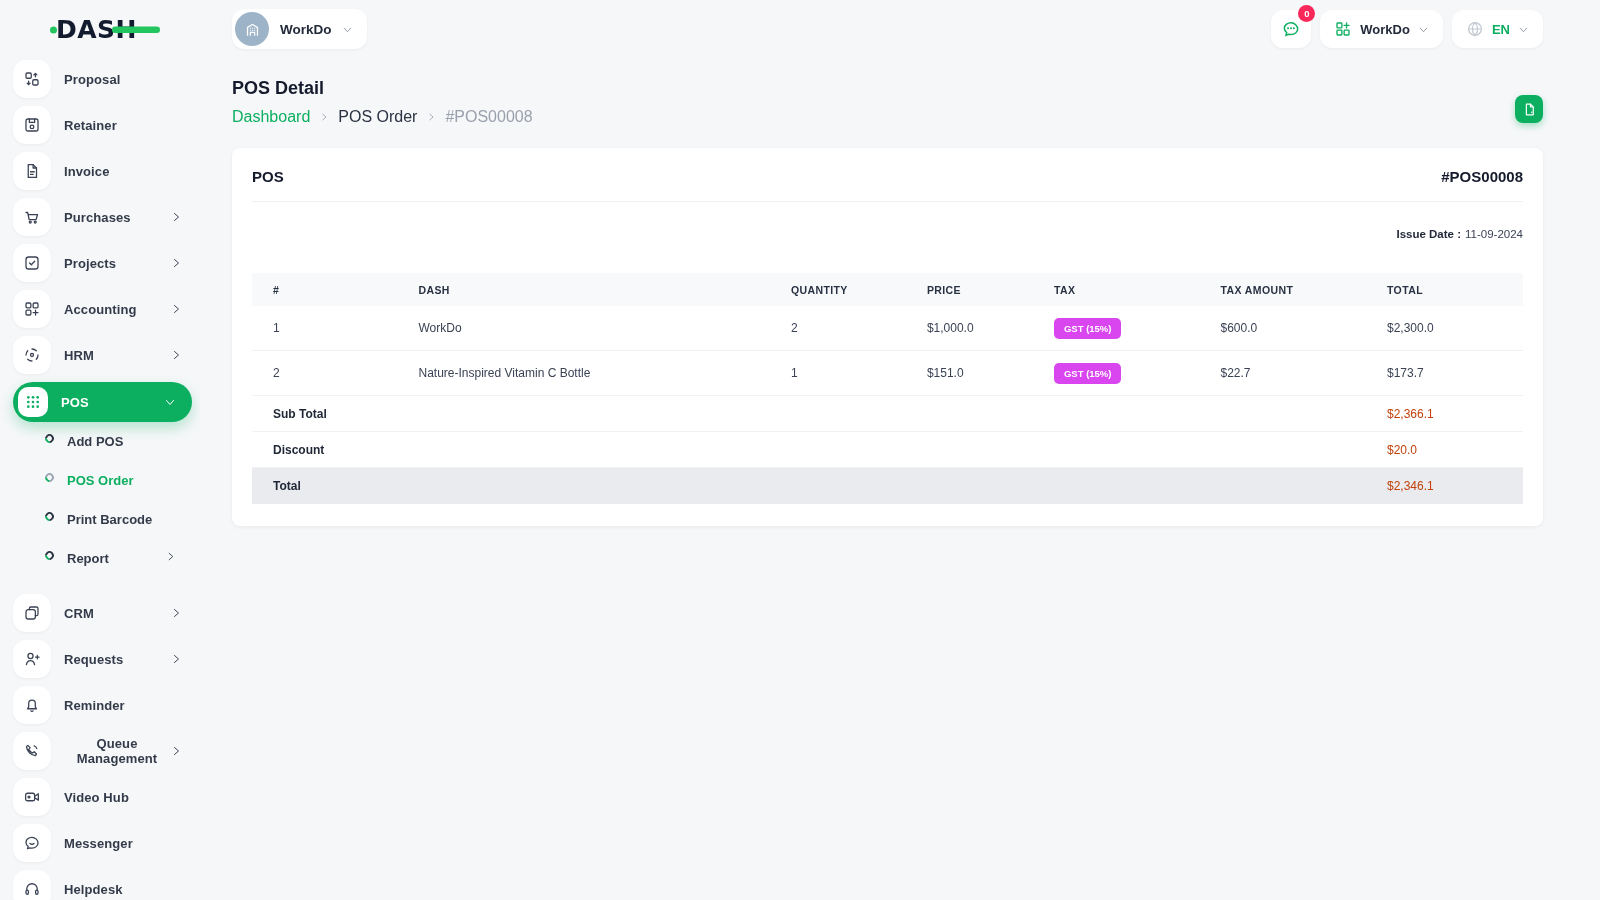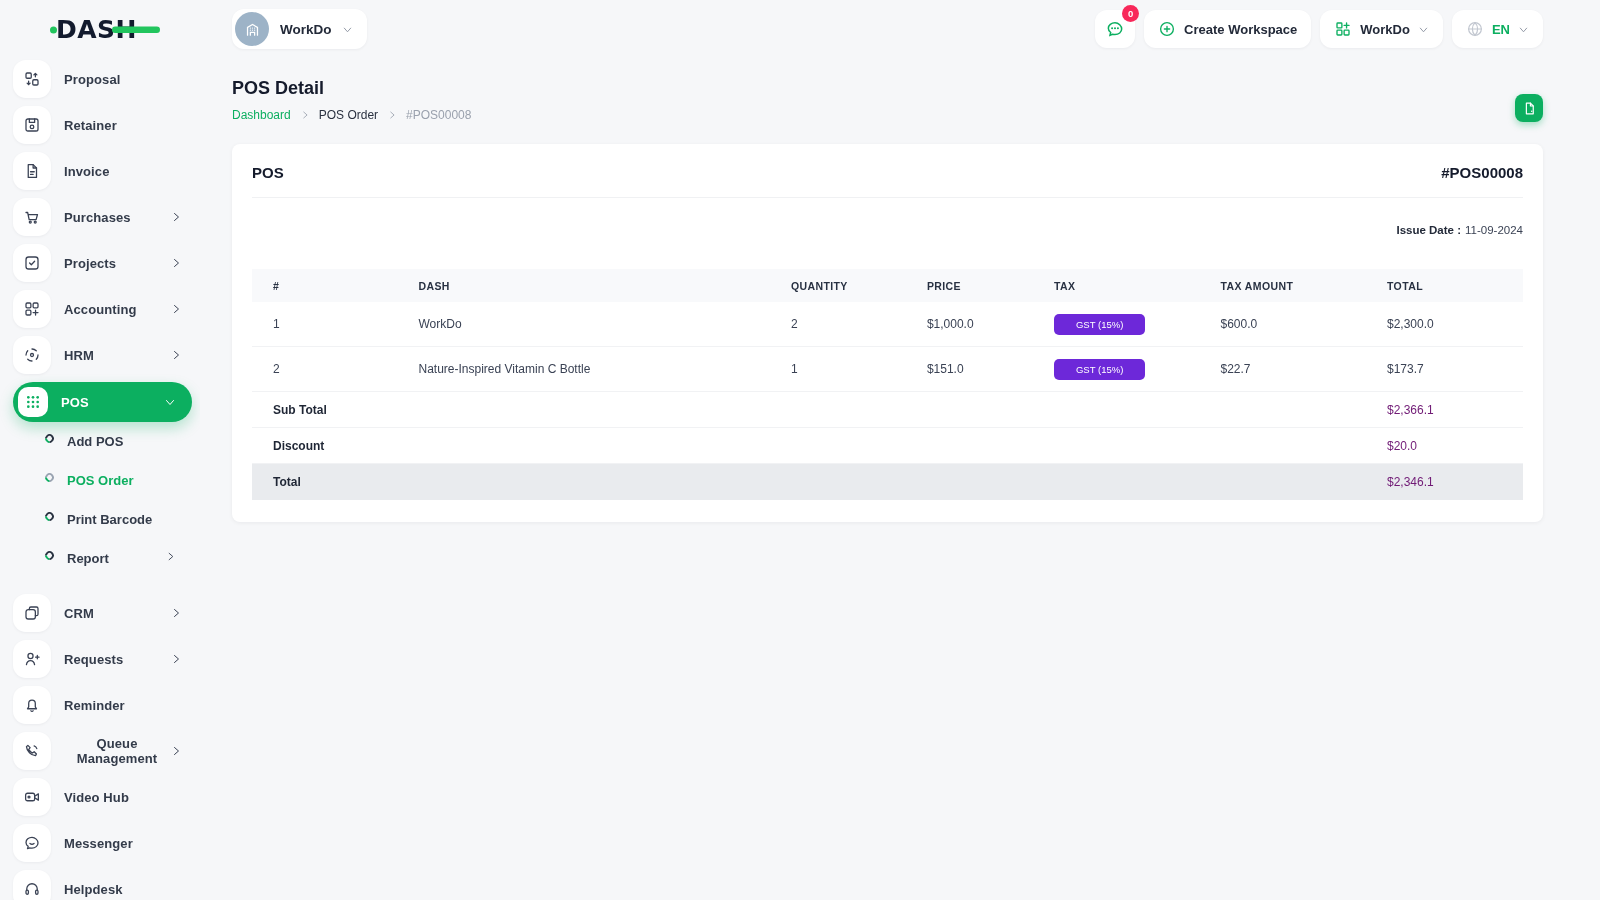--- a/index.html
+++ b/index.html
@@ -61,23 +61,23 @@
     font-size:13px; font-weight:600; color:#232a39; gap:8px;
   }
   .tb-iconbtn { width:40px; padding:0; justify-content:center; position:relative; }
   .badge-dot {
     position:absolute; top:-5px; right:-4px; min-width:17px; height:17px; border-radius:9px;
     background:#f8285a; color:#fff; font-size:9.5px; font-weight:700;
     display:flex; align-items:center; justify-content:center; padding:0 4px;
   }
   .lang-txt { color:#0caf60; font-weight:700; }
 
-  .page-head { display:flex; align-items:flex-end; margin-top:20px; }
+  .page-head { display:flex; align-items:center; margin-top:20px; }
   .page-title { font-size:18px; font-weight:700; color:#151b2c; }
-  .breadcrumb { display:flex; align-items:center; gap:9px; margin-top:9px; font-size:12px; }
+  .breadcrumb { display:flex; align-items:center; gap:9px; margin-top:9px; font-size:16px; }
   .bc-link { color:#0caf60; cursor:pointer; }
   .bc-current { color:#2a3140; cursor:pointer; }
   .bc-muted { color:#9aa1ad; }
   .export-btn {
     margin-left:auto; margin-top:14px; width:28px; height:28px; border-radius:8px; background:#0caf60;
     display:flex; align-items:center; justify-content:center; cursor:pointer; border:none;
     box-shadow:0 3px 7px rgba(12,175,96,.35);
   }
 
   .card {
@@ -91,26 +91,26 @@
   .card-divider { border-top:1px solid #f0f1f3; margin-top:16px; }
   .issue-row { display:flex; justify-content:flex-end; margin-top:26px; font-size:11.5px; color:#3a4254; }
   .issue-label { font-weight:700; margin-right:4px; color:#232a39; }
 
   .tbl { margin-top:33px; font-size:12px; }
   .trow { display:grid; grid-template-columns:13.1% 29.3% 10.7% 10% 13.1% 13.1% 10.7%; align-items:center; }
   .trow > div:first-child { padding-left:21px; }
   .thead { background:#f8f9fb; height:33px; font-size:10.5px; font-weight:700; color:#283142; letter-spacing:.4px; }
   .tbody-row { height:45px; border-bottom:1px solid #f1f2f4; color:#3a4254; }
   .tax-badge {
-    display:inline-block; background:#6d28d9; color:#fff; font-size:9.5px; font-weight:400;
-    padding:5px 22px; border-radius:5px;
+    display:inline-block; background:#d946ef; color:#fff; font-size:9.5px; font-weight:700;
+    padding:5px 10px; border-radius:5px;
   }
   .sum-row { height:36px; border-bottom:1px solid #f1f2f4; }
   .sum-label { font-weight:700; color:#1f2635; }
-  .sum-val { color:#701a75; }
+  .sum-val { color:#c2410c; }
   .sum-row.total { background:#e9ebee; border-bottom:none; }
 </style>
 </head>
 <body>
 
 <div class="app">
 
   <aside class="sidebar">
     <div class="logo-wrap">
       <svg width="112" height="30" viewBox="0 0 112 30">
@@ -374,27 +374,20 @@
 
       <div class="topbar-right">
         <div class="tb-btn tb-iconbtn">
           <svg width="20" height="20" viewBox="0 0 24 24" fill="none" stroke="#0caf60" stroke-width="1.8" stroke-linecap="round">
               <path d="M12 4.5c-4.4 0-8 2.9-8 6.6 0 2 1.1 3.9 2.8 5.1L6 19.5l3.1-1.2c.9.2 1.9.4 2.9.4 4.4 0 8-2.9 8-6.6s-3.6-7.6-8-7.6z"></path>
               <path d="M8.5 11.2h.01M12 11.2h.01M15.5 11.2h.01" stroke-width="2.4"></path>
             </svg>
           <span class="badge-dot">0</span>
         </div>
 
-        <div class="tb-btn">
-          <svg width="18" height="18" viewBox="0 0 24 24" fill="none" stroke="#0caf60" stroke-width="1.8" stroke-linecap="round">
-              <circle cx="12" cy="12" r="8.5"></circle>
-              <path d="M12 8.5v7M8.5 12h7"></path>
-            </svg>
-          <span>Create Workspace</span>
-        </div>
 
         <div class="tb-btn">
           <svg width="18" height="18" viewBox="0 0 24 24" fill="none" stroke="#0caf60" stroke-width="1.8" stroke-linecap="round">
               <rect x="4" y="4" width="6.5" height="6.5" rx="1"></rect>
               <rect x="4" y="13.5" width="6.5" height="6.5" rx="1"></rect>
               <rect x="13.5" y="13.5" width="6.5" height="6.5" rx="1"></rect>
               <path d="M16.75 4v6.5M13.5 7.25H20"></path>
             </svg>
           <span>WorkDo</span>
           <svg class="chev" width="11" height="11" viewBox="0 0 24 24" style="stroke:#8b92a0">

